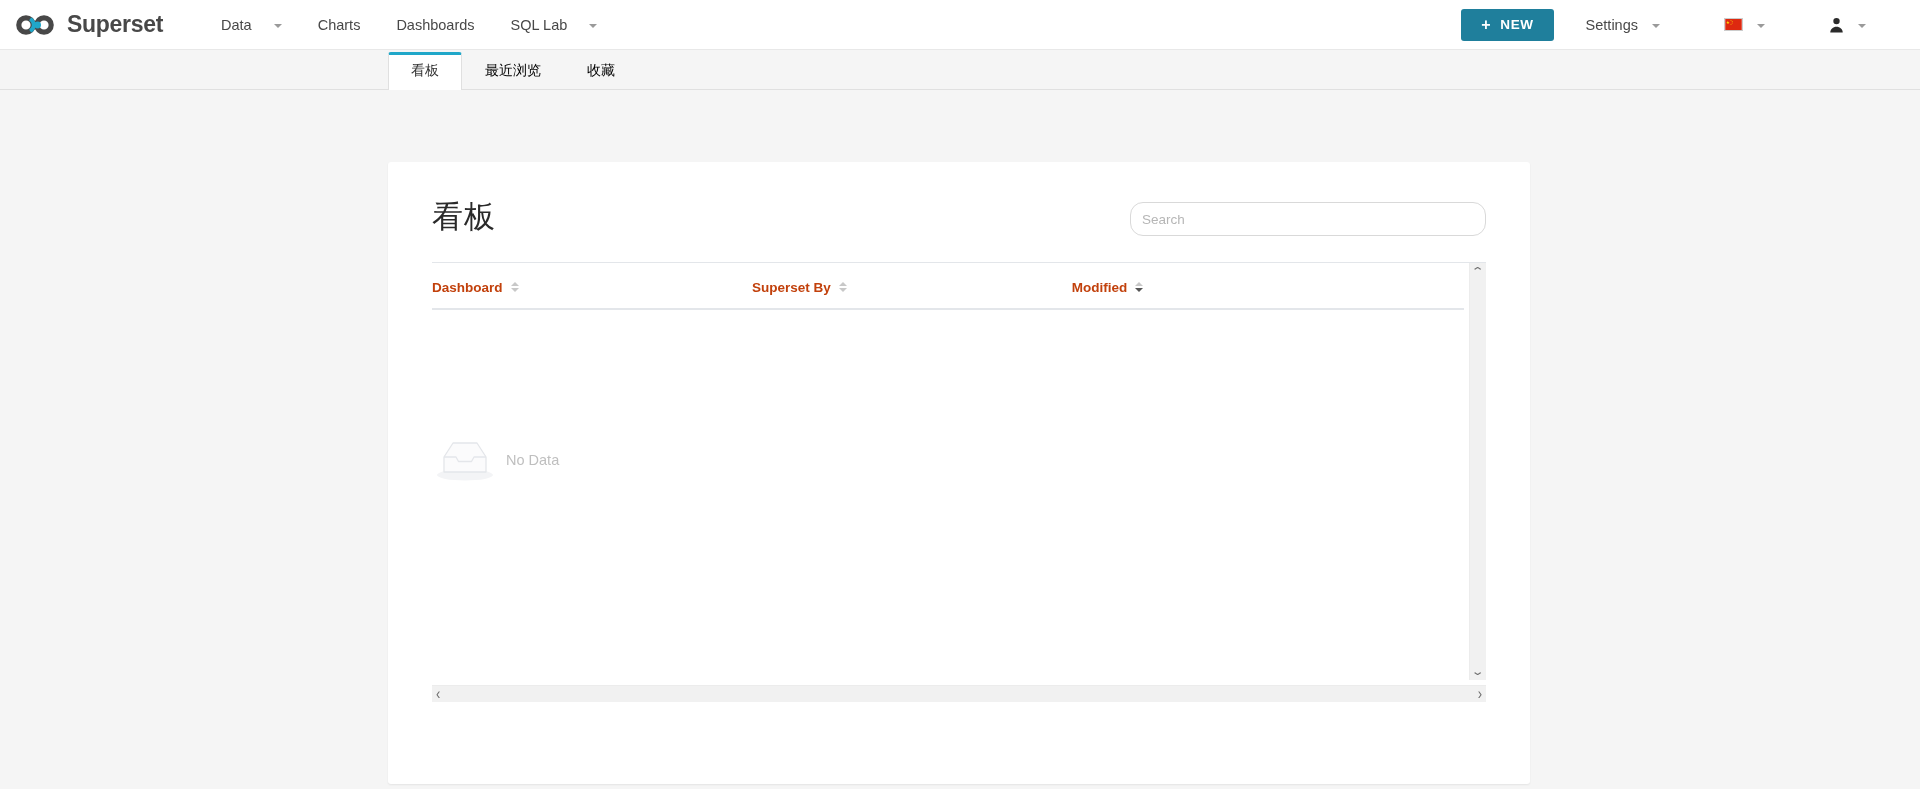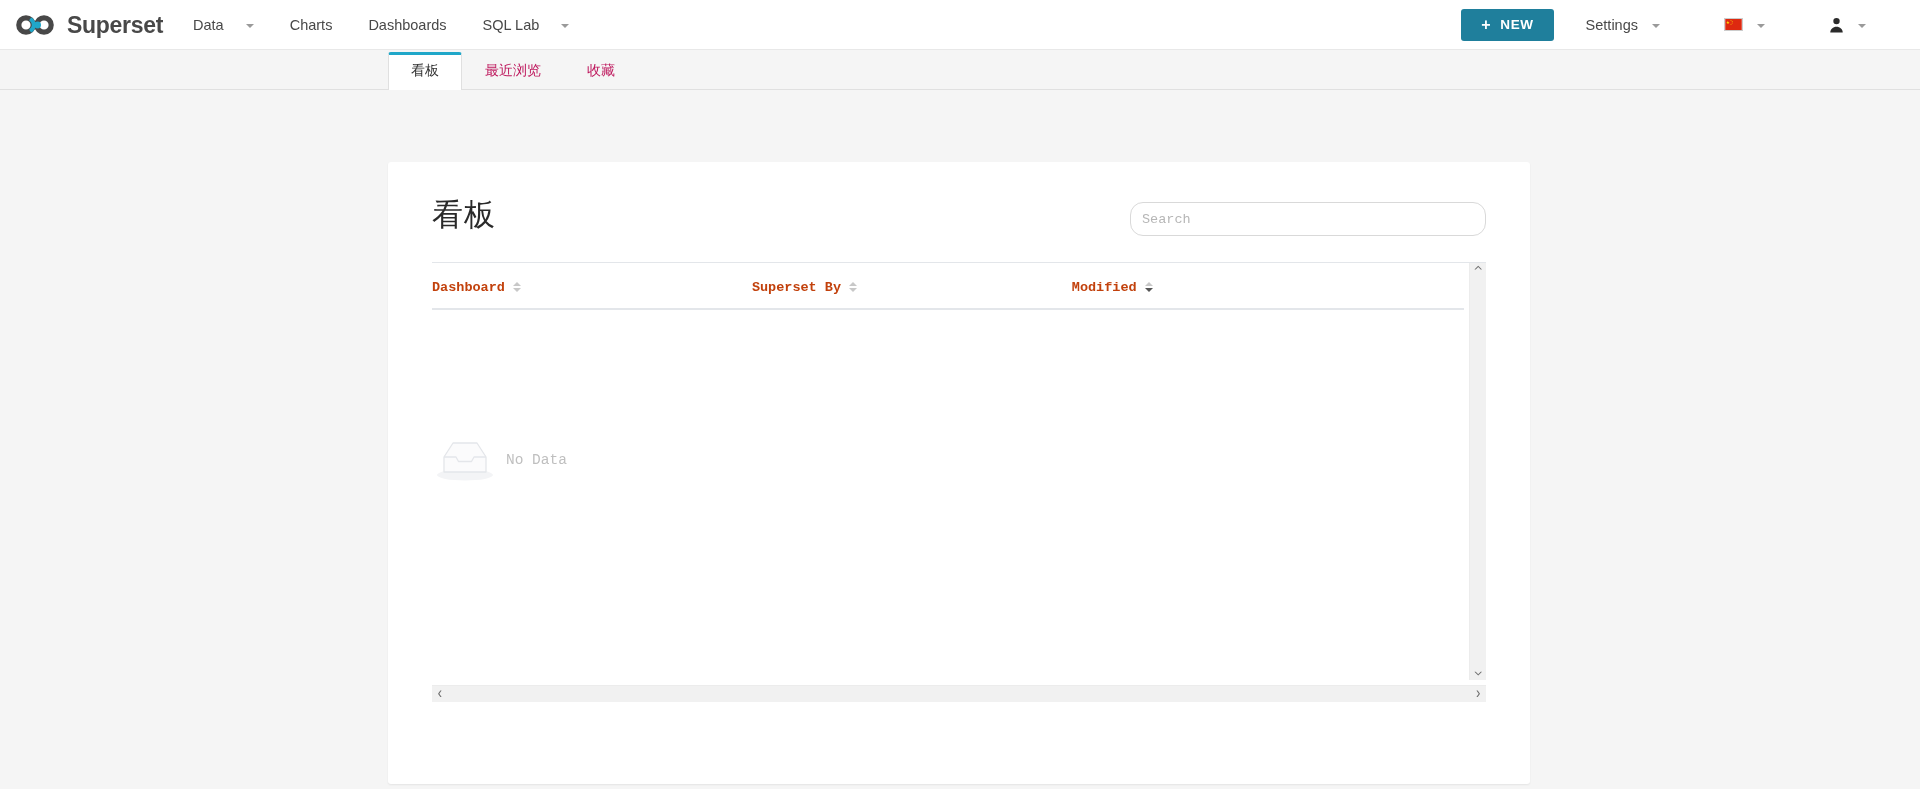--- a/index.html
+++ b/index.html
@@ -17,23 +17,23 @@
     position: relative;
     height: 50px;
     background: #ffffff;
     border-bottom: 1px solid #e8e8e8;
     display: flex;
     align-items: center;
     padding: 0 22px 0 14px;
   }
   .brand {
     display: flex;
-    align-items: flex-end;
+    align-items: center;
     gap: 7px;
-    margin-right: 12px;
+    margin-right: 40px;
     text-decoration: none;
   }
   .brand-logo { width: 46px; height: 24px; display: block; }
   .brand-name {
     font-size: 23px;
     font-weight: bold;
     color: #484848;
     letter-spacing: -0.3px;
     line-height: 1;
   }
@@ -95,36 +95,35 @@
     text-decoration: none;
   }
   .flag-icon { width: 19px; height: 13px; display: block; border: 1px solid #ccc; }
   .user-icon { width: 15px; height: 16px; display: block; }
 
   
   .page {
     position: relative;
     height: 739px;
     background: #f5f5f5;
-    font-family: Liberation Mono, monospace;
   }
 
   
   .tabs {
     display: flex;
     align-items: flex-end;
     padding-left: 388px;
     height: 40px;
     border-bottom: 1px solid #e0e0e0;
   }
   .tab {
     position: relative;
     padding: 9px 22px 10px;
     font-size: 14px;
-    color: #be185d;
+    color: #000000;
     cursor: pointer;
     background: transparent;
     border: 1px solid transparent;
     border-bottom: none;
     margin-bottom: -1px;
     white-space: nowrap;
   }
   .tab.active {
     background: #ffffff;
     border-color: #e0e0e0;

